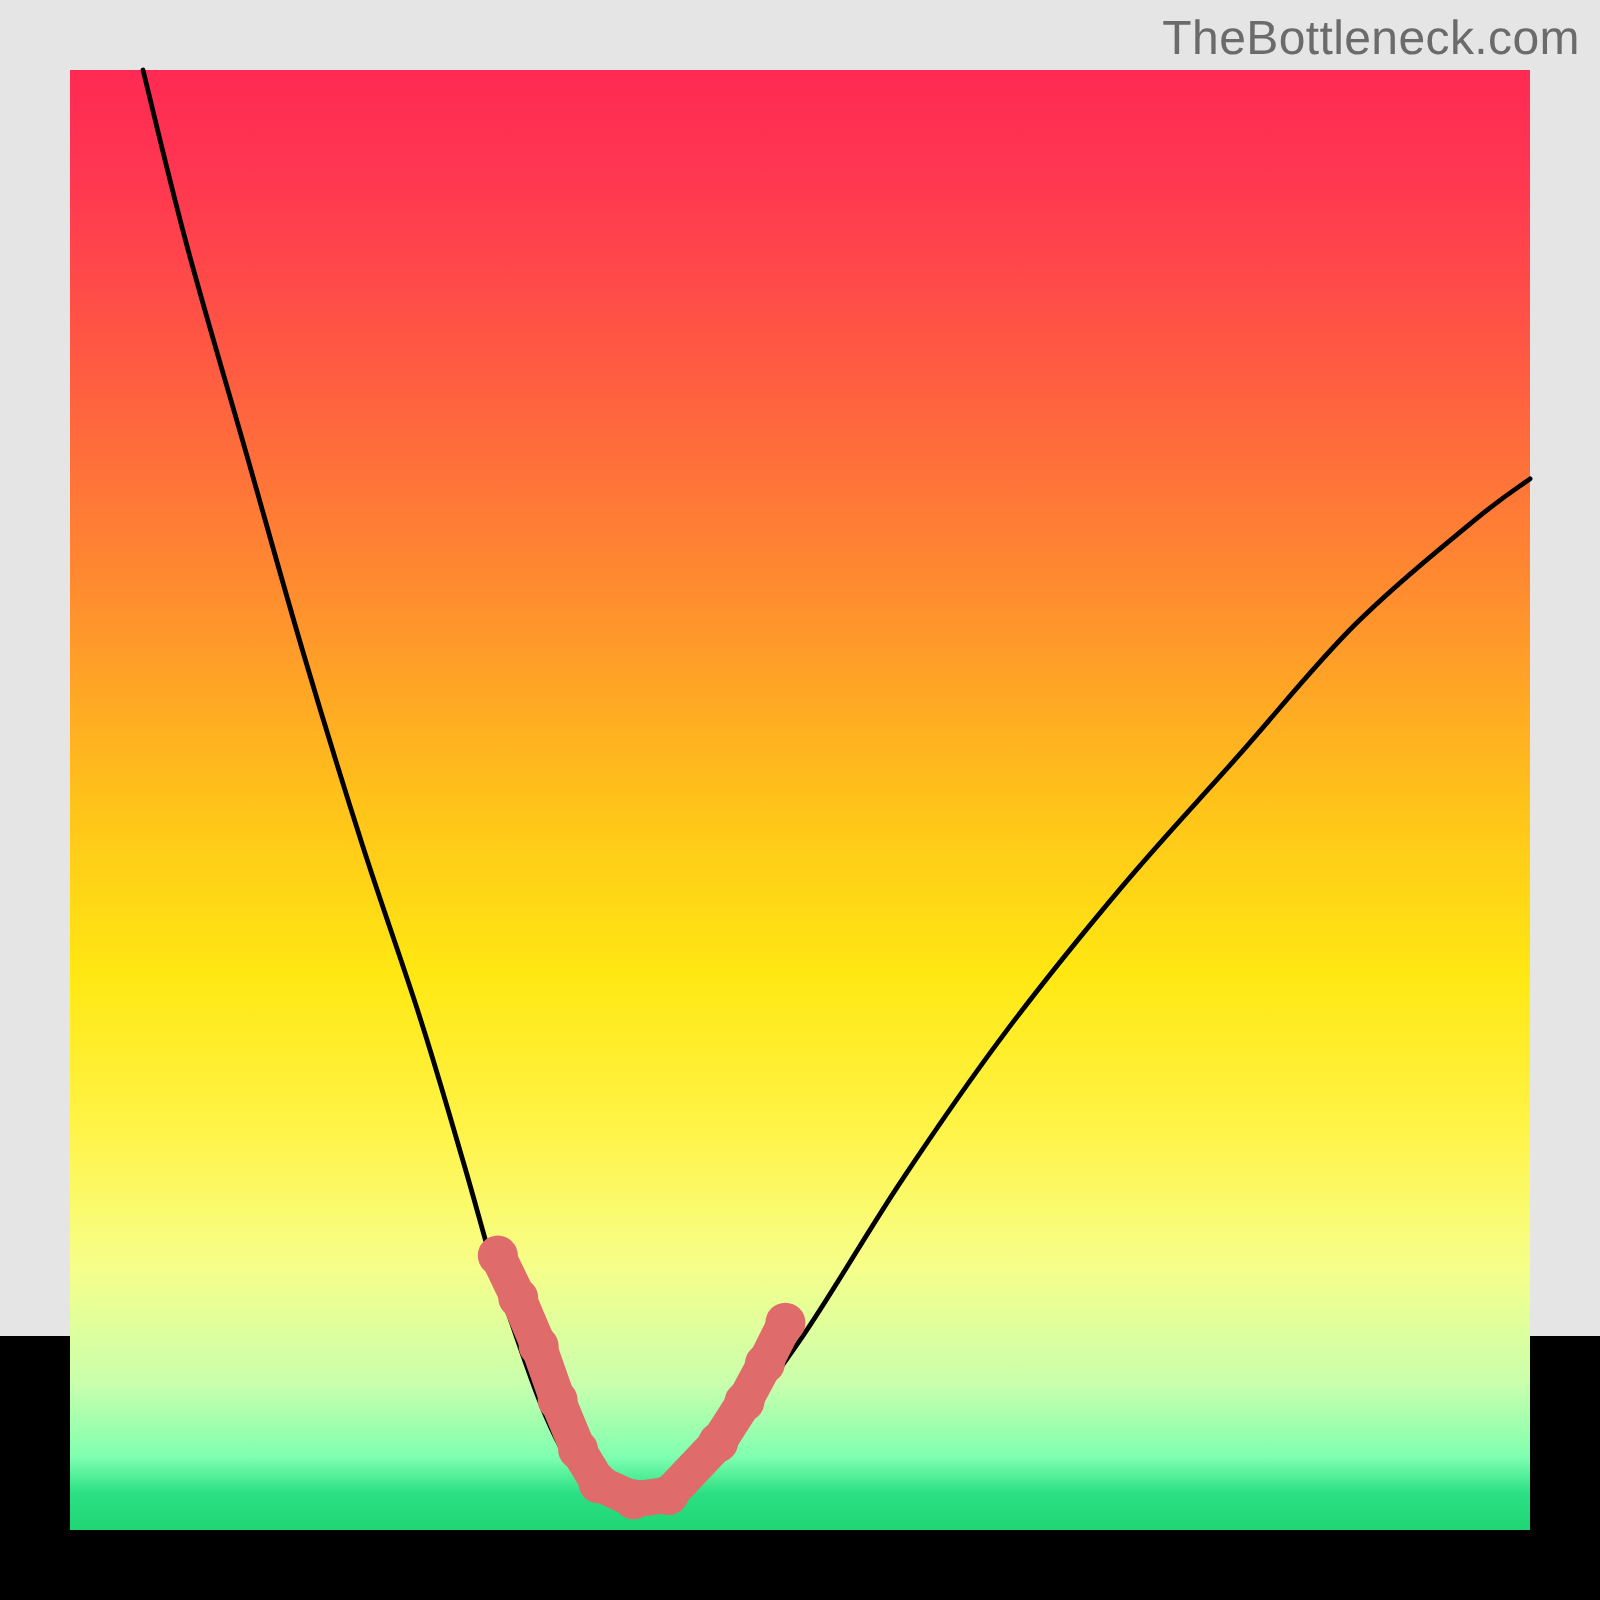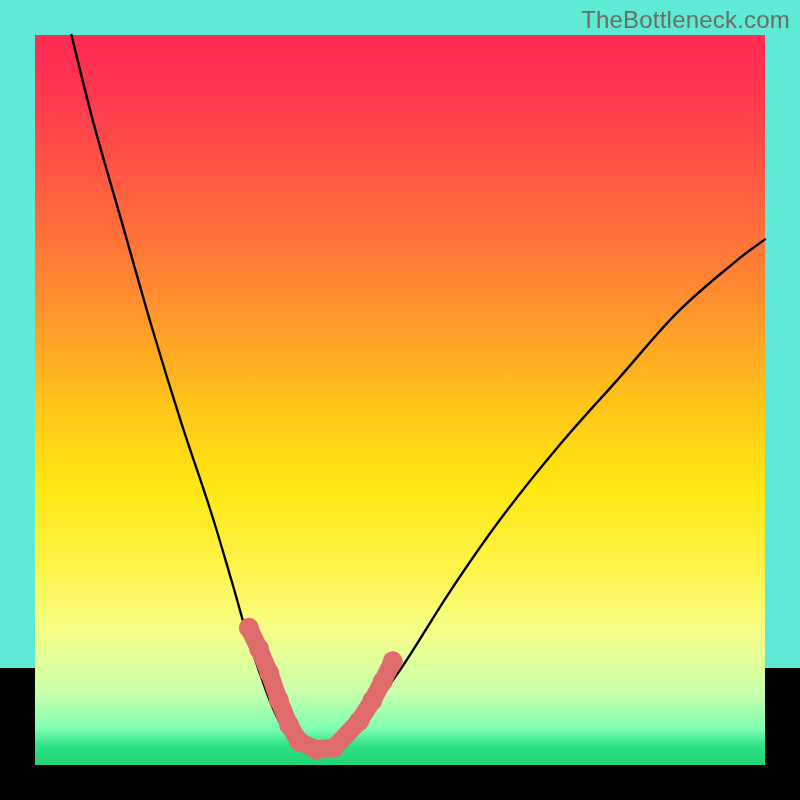--- a/index.html
+++ b/index.html
@@ -10,21 +10,21 @@
     background: #000;
     overflow: hidden;
     font-family: Arial, Helvetica, sans-serif;
   }
   .frame {
     position: absolute;
     top: 0;
     left: 0;
     width: 800px;
     height: 668px;
-    background: #5eead4;
+    background: #e5e5e5;
   }
   .plot {
     position: absolute;
     top: 35px;
     left: 35px;
     width: 730px;
     height: 730px;
     
   }
   .gradient {

